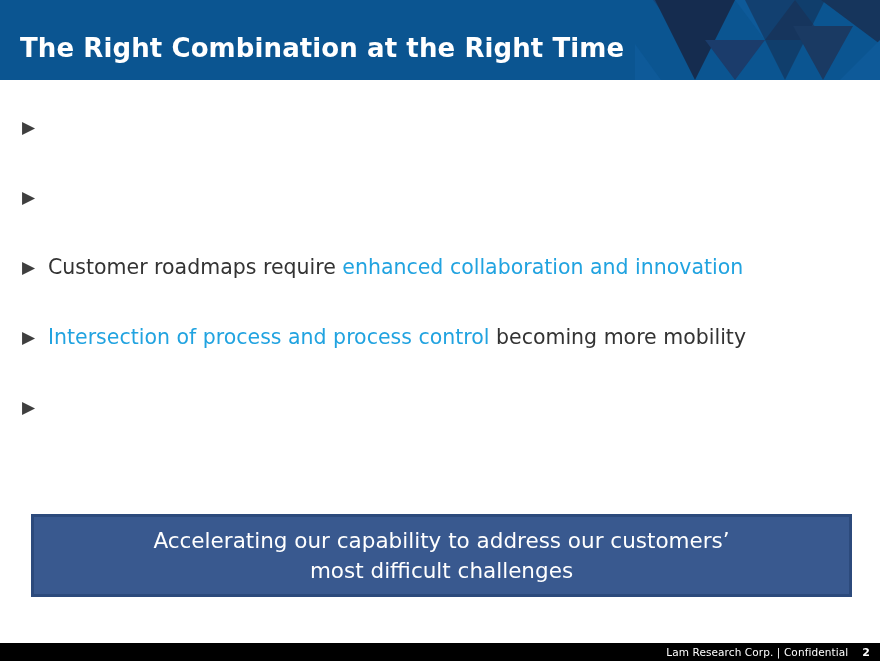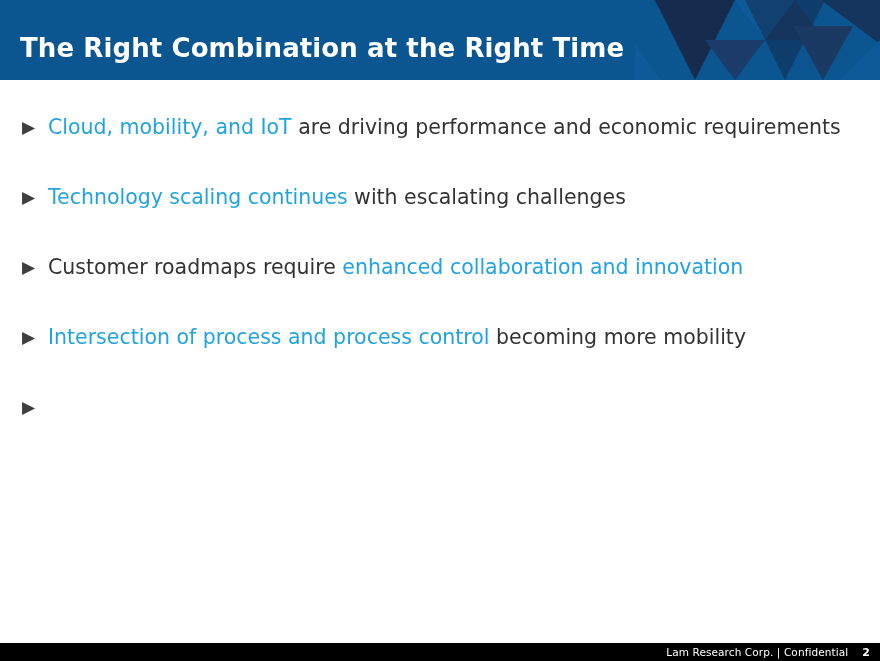--- a/index.html
+++ b/index.html
@@ -150,38 +150,42 @@
       <polygon points="188,80 158,26 218,26" fill="#1a3a63"></polygon>
       <polygon points="205,80 245,80 245,40" fill="#0e5a99"></polygon>
       <polygon points="0,44 0,80 26,80" fill="#0e5a99"></polygon>
     </svg>
     <div class="header-title">The Right Combination at the Right Time</div>
   </div>
 
   <div class="bullets">
       <div class="bullet-row">
         <span class="bullet-marker">▶</span>
-        <span class="bullet-text"><span class="hl">Cloud, mobility, and IoT</span><span> are driving performance and economic requirements</span></span>
       </div>
       <div class="bullet-row">
         <span class="bullet-marker">▶</span>
-        <span class="bullet-text"><span class="hl">Technology scaling continues</span><span> with escalating challenges</span></span>
       </div>
       <div class="bullet-row">
         <span class="bullet-marker">▶</span>
         <span class="bullet-text"><span>Customer roadmaps require </span><span class="hl">enhanced collaboration and innovation</span></span>
       </div>
       <div class="bullet-row">
         <span class="bullet-marker">▶</span>
         <span class="bullet-text"><span class="hl">Intersection of process and process control</span><span> becoming more mobility</span></span>
       </div>
       <div class="bullet-row">
         <span class="bullet-marker">▶</span>
       </div>
     </div>
 
+  <div class="callout">
+    <div class="callout-text">
+      <span>Accelerating our capability to address our customers’</span><br>
+      <span>most difficult challenges</span>
+    </div>
+  </div>
 
   <div class="footer">
     <span class="footer-label">Lam Research Corp.  |  Confidential</span>
     <span class="footer-page">2</span>
   </div>
 
 </div>
 
 </body></html>

